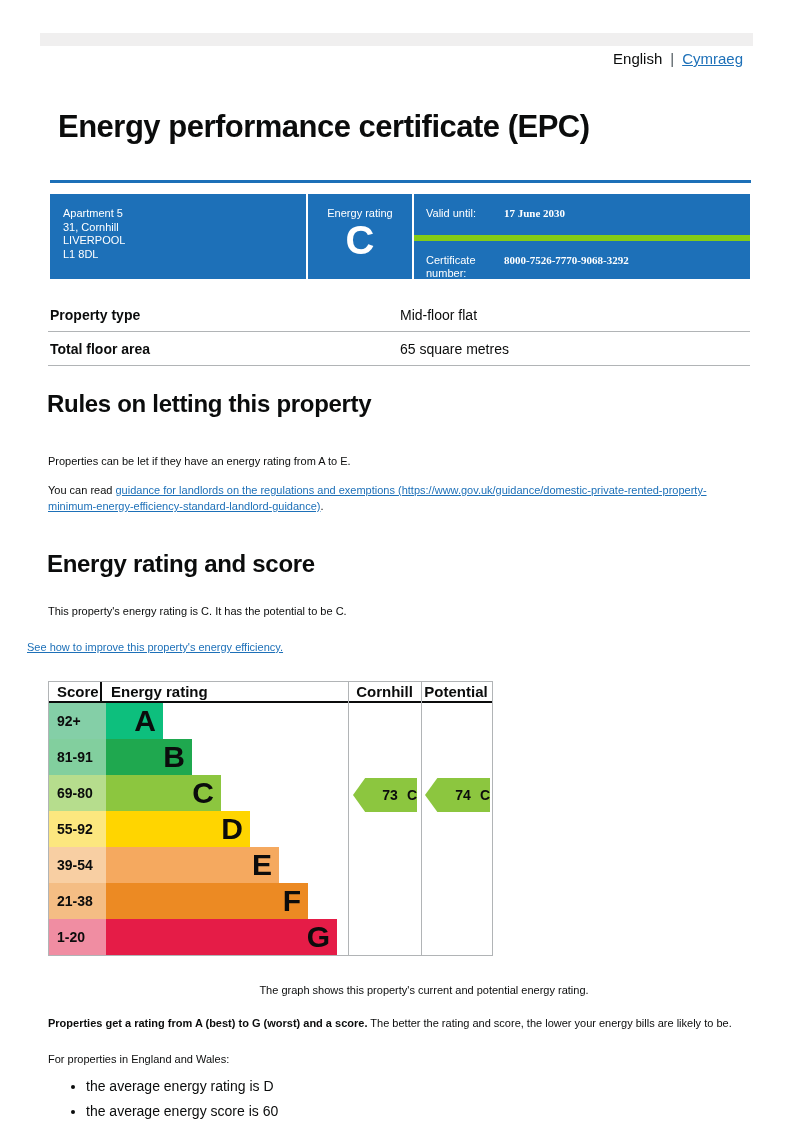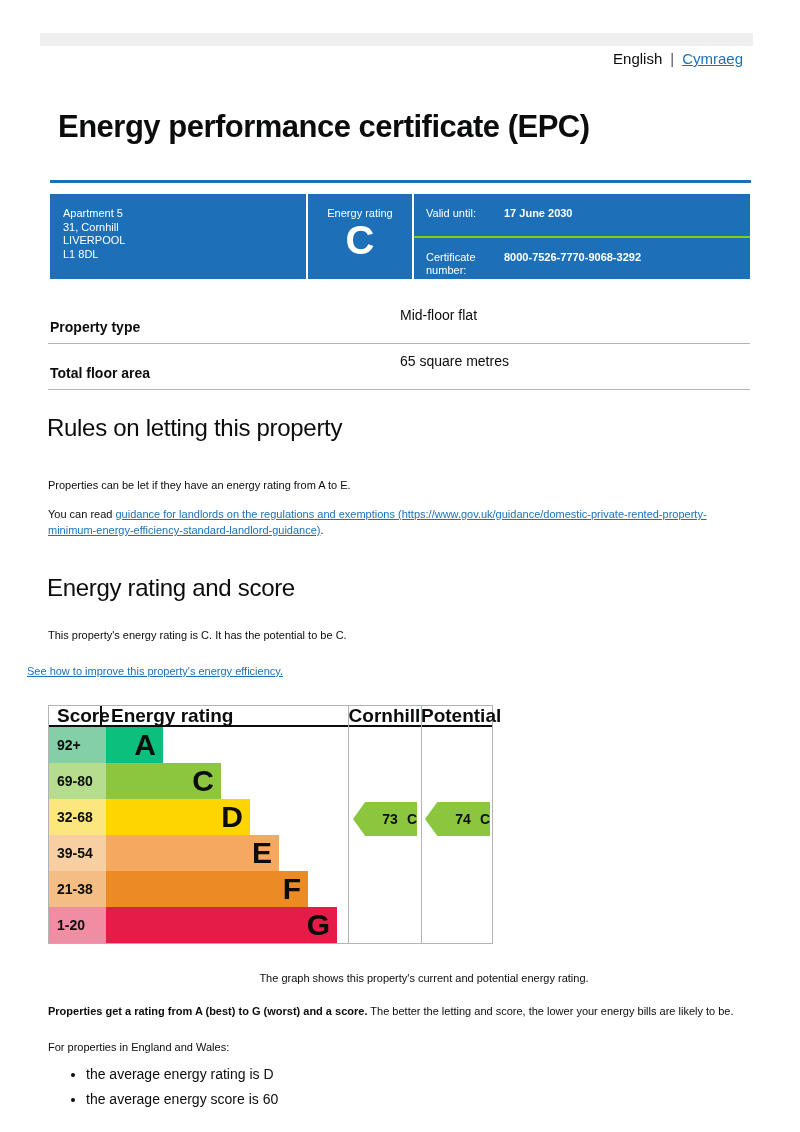--- a/index.html
+++ b/index.html
@@ -24,38 +24,38 @@
 
   
   .summary-card { margin: 11px 50px 0 50px; height: 85px; display: flex; gap: 2px; }
   .summary-card .cell { background: #1d70b8; color: #ffffff; }
   .card-address { width: 256px; padding: 13px 0 0 13px; font-size: 11px; line-height: 13.5px; }
   .card-rating { width: 104px; text-align: center; }
   .card-rating .lbl { font-size: 11px; margin-top: 13px; }
   .card-rating .big { font-size: 40px; font-weight: bold; line-height: 40px; margin-top: 1px; }
   .card-right { flex: 1; display: flex; flex-direction: column; }
   .card-right .sub { display: flex; font-size: 11px; }
-  .card-right .sub.top { height: 52px; border-bottom: 2px solid #84cc16; }
+  .card-right .sub.top { height: 52px; border-bottom: 6px solid #84cc16; }
   .card-right .sub.bottom { flex: 1; }
   .card-right .sub .lbl { width: 90px; padding: 13px 0 0 12px; line-height: 12.5px; }
-  .card-right .sub .val { font-weight: bold; padding: 13px 0 16px 0; }
+  .card-right .sub .val { font-weight: bold; padding: 13px 0 16px 0; font-family: Liberation Serif, serif; }
 
   
   .property-table { margin: 19px 50px 0 48px; font-size: 14px; }
   .property-table .row { display: flex; padding: 9px 0 8px 2px; border-bottom: 1px solid #b1b4b6; }
-  .property-table .row .lbl { width: 350px; font-weight: bold; margin-top: 12px; }
-
-  h2.section-heading { margin: 24px 0 0 47px; font-size: 24px; font-weight: normal; letter-spacing: -0.3px; }
+  .property-table .row .lbl { width: 350px; font-weight: bold; }
+
+  h2.section-heading { margin: 24px 0 0 47px; font-size: 24px; font-weight: bold; letter-spacing: -0.3px; }
   p.small { margin: 0 0 0 48px; font-size: 11px; line-height: 16px; max-width: 690px; }
   p.small a, a.improve-link { color: #1d70b8; text-decoration: underline; cursor: pointer; }
   a.improve-link { display: inline-block; margin: 22px 0 0 27px; font-size: 11px; }
 
   
   .chart { position: relative; margin: 26px 0 0 48px; width: 445px; border: 1px solid #b1b4b6; background: #fff; }
-  .chart-header { display: flex; height: 21px; line-height: 20px; border-bottom: 2px solid #0b0c0c; font-weight: bold; font-size: 19px; }
+  .chart-header { display: flex; height: 21px; line-height: 20px; border-bottom: 2px solid #0b0c0c; font-weight: bold; font-size: 15px; }
   .h-score { width: 53px; padding-left: 8px; border-right: 2px solid #0b0c0c; }
   .h-rating { width: 246px; padding-left: 9px; }
   .h-current { width: 73px; text-align: center; }
   .h-potential { width: 70px; text-align: center; }
   .band-row { display: flex; height: 36px; }
   .score-cell { width: 57px; padding-left: 8px; font-size: 14px; font-weight: bold; line-height: 36px; }
   .bar { height: 36px; text-align: right; }
   .band-letter { font-size: 30px; font-weight: bold; line-height: 36px; padding-right: 7px; }
   .vline { position: absolute; top: 0; bottom: 0; width: 0; border-left: 1px solid #b1b4b6; }
   .vline.v1 { left: 299px; }
@@ -141,25 +141,29 @@
     <div class="h-rating">Energy rating</div>
     <div class="h-current">Cornhill</div>
     <div class="h-potential">Potential</div>
   </div>
 
   <div class="band-row">
     <div class="score-cell" style="background: rgb(132, 207, 167);">92+</div>
     <div class="bar" style="background: rgb(13, 191, 125); width: 57px;"><span class="band-letter">A</span></div>
   </div>
   <div class="band-row">
+    <div class="score-cell" style="background: rgb(130, 207, 158);">81-91</div>
+    <div class="bar" style="background: rgb(31, 168, 79); width: 86px;"><span class="band-letter">B</span></div>
+  </div>
+  <div class="band-row">
     <div class="score-cell" style="background: rgb(182, 221, 141);">69-80</div>
     <div class="bar" style="background: rgb(140, 198, 63); width: 115px;"><span class="band-letter">C</span></div>
   </div>
   <div class="band-row">
-    <div class="score-cell" style="background: rgb(252, 231, 127);">32-68</div>
+    <div class="score-cell" style="background: rgb(252, 231, 127);">55-92</div>
     <div class="bar" style="background: rgb(255, 213, 0); width: 144px;"><span class="band-letter">D</span></div>
   </div>
   <div class="band-row">
     <div class="score-cell" style="background: rgb(248, 207, 163);">39-54</div>
     <div class="bar" style="background: rgb(245, 169, 95); width: 173px;"><span class="band-letter">E</span></div>
   </div>
   <div class="band-row">
     <div class="score-cell" style="background: rgb(244, 189, 132);">21-38</div>
     <div class="bar" style="background: rgb(236, 138, 35); width: 202px;"><span class="band-letter">F</span></div>
   </div>
@@ -176,21 +180,21 @@
       <span>C</span>
   </div>
   <div class="arrow potential-arrow" style="background: rgb(140, 198, 63);">
     <span>74</span>
       <span>C</span>
   </div>
 </div>
 
 <p class="caption">The graph shows this property's current and potential energy rating.</p>
 
-<p class="rating-note"><b>Properties get a rating from A (best) to G (worst) and a score.</b><span> The better the letting and score, the lower your energy bills are likely to be.</span></p>
+<p class="rating-note"><b>Properties get a rating from A (best) to G (worst) and a score.</b><span> The better the rating and score, the lower your energy bills are likely to be.</span></p>
 
 <p class="avg-intro">For properties in England and Wales:</p>
 
 <ul class="avg-list">
   <li>the average energy rating is D</li>
   <li>the average energy score is 60</li>
 </ul>
 
 <h2 class="breakdown">Breakdown of property’s energy performance</h2>
 

